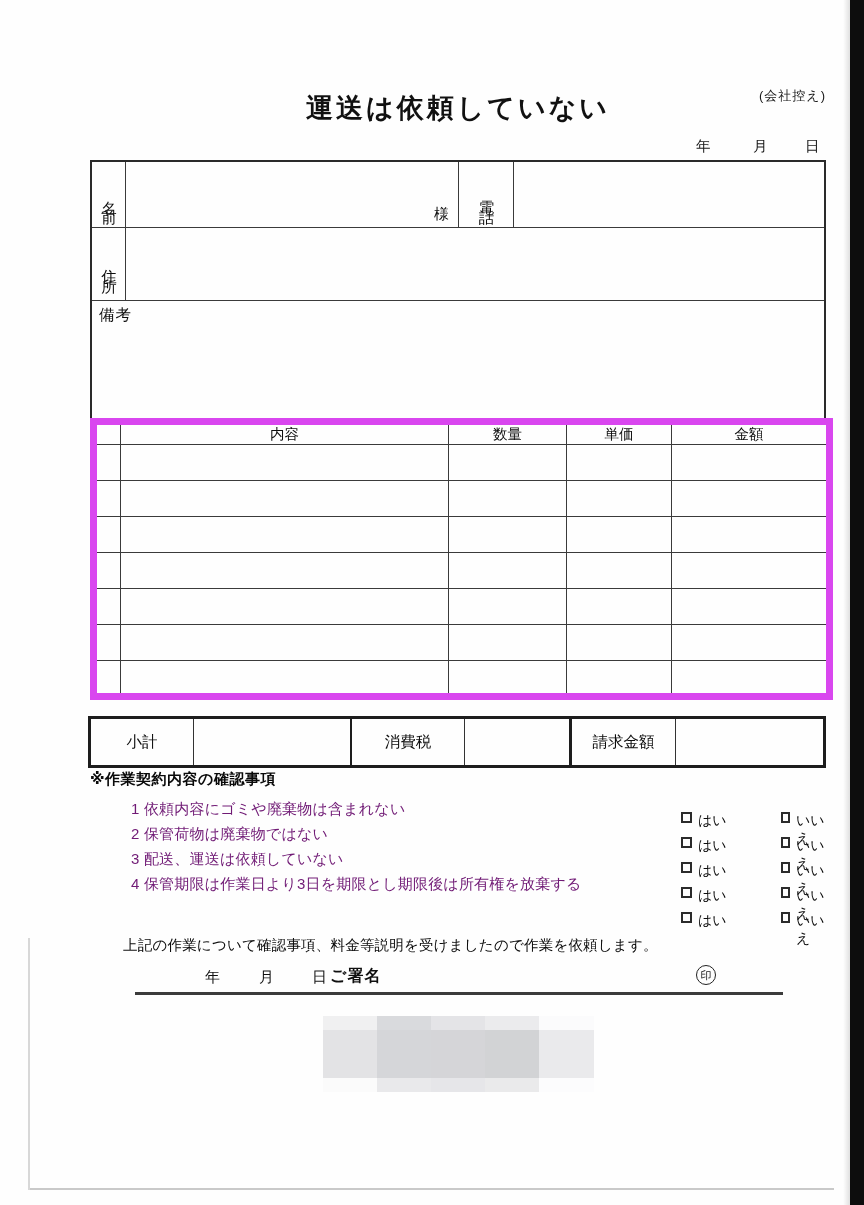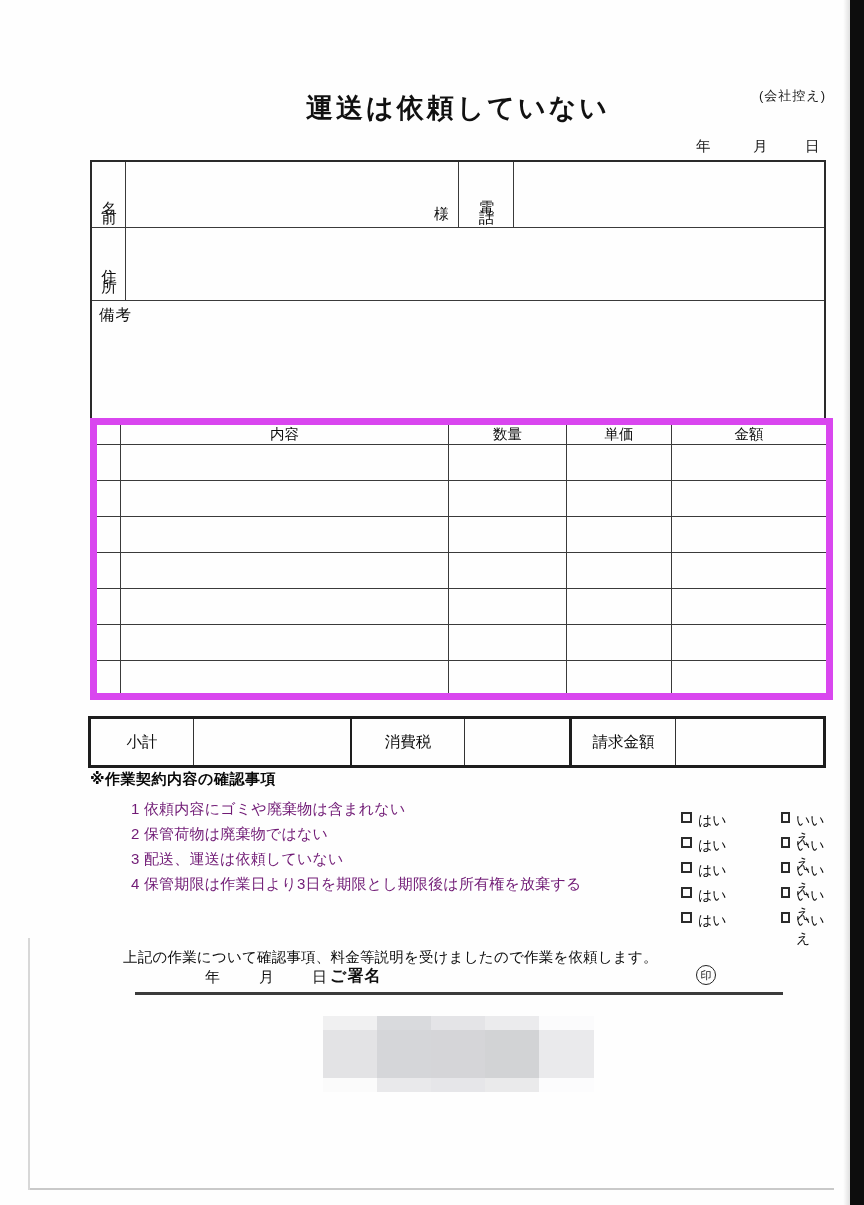--- a/index.html
+++ b/index.html
@@ -57,21 +57,21 @@
   
   .confirm { position:absolute; left:90px; top:770px; width:736px; }
   .confirm-heading { font-size:15px; font-weight:700; letter-spacing:0.5px; color:#0a0a0a; }
   .confirm-rows { position:relative; margin-top:7px; }
   .confirm-row { position:relative; height:25px; }
   .confirm-text { position:absolute; left:41px; top:0; line-height:25px; font-size:15px; color:#701a75; letter-spacing:0.2px; }
   .choice { position:absolute; top:16px; height:25px; display:flex; align-items:flex-start; gap:6px;padding-left:36px; }
   .choice.yes { left:555px; } .choice.no { left:655px; }
   .checkbox { width:11px; height:11px; border:2px solid #2b2b2b; background:transparent; }
   .choice-label { font-size:14px; color:#0b0b0b; }
-  .confirm-closing { position:absolute; left:33px; top:152px; font-size:14.5px; color:#0b0b0b; letter-spacing:0.2px; }
+  .confirm-closing { position:absolute; left:33px; top:140px; font-size:14.5px; color:#0b0b0b; letter-spacing:0.2px; }
 
   
   .signature { position:absolute; left:90px; top:966px; width:736px; height:40px; font-size:15px; color:#101010; }
   .signature .sy { position:absolute; left:115px; top:2px; }
   .signature .sm { position:absolute; left:169px; top:2px; }
   .signature .sd { position:absolute; left:222px; top:2px; }
   .sign-label { position:absolute; left:240px; top:0; font-size:16px; font-weight:700; letter-spacing:1px; }
   .seal { position:absolute; left:606px; top:-1px; width:20px; height:20px; border:1.5px solid #222;
           border-radius:50%; display:flex; align-items:center; justify-content:center;
           font-size:11px; color:#1a1a1a; }

